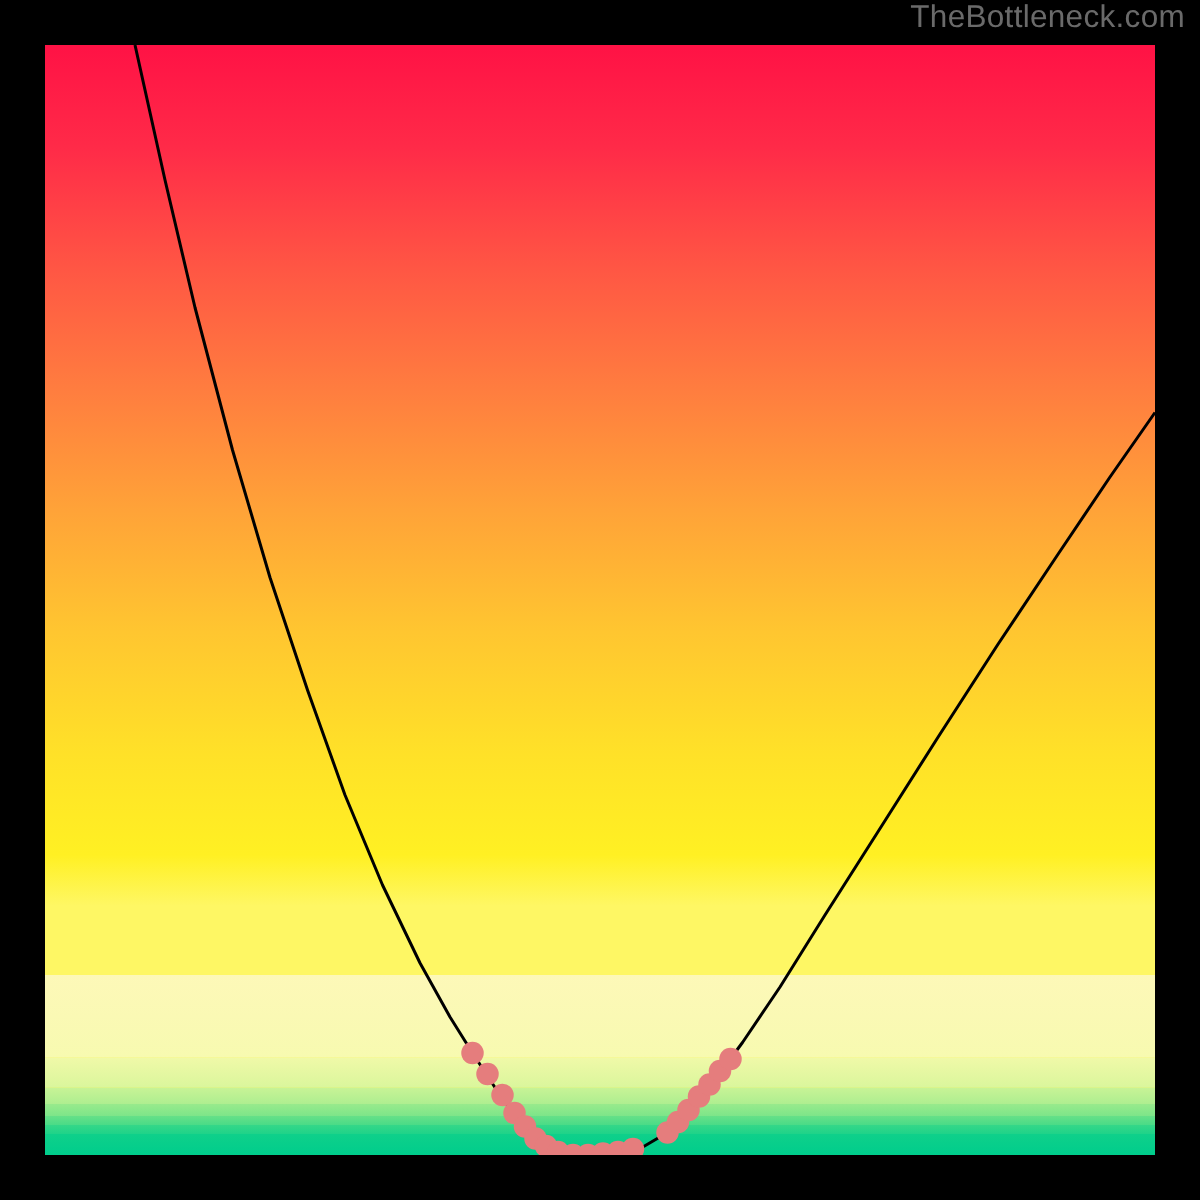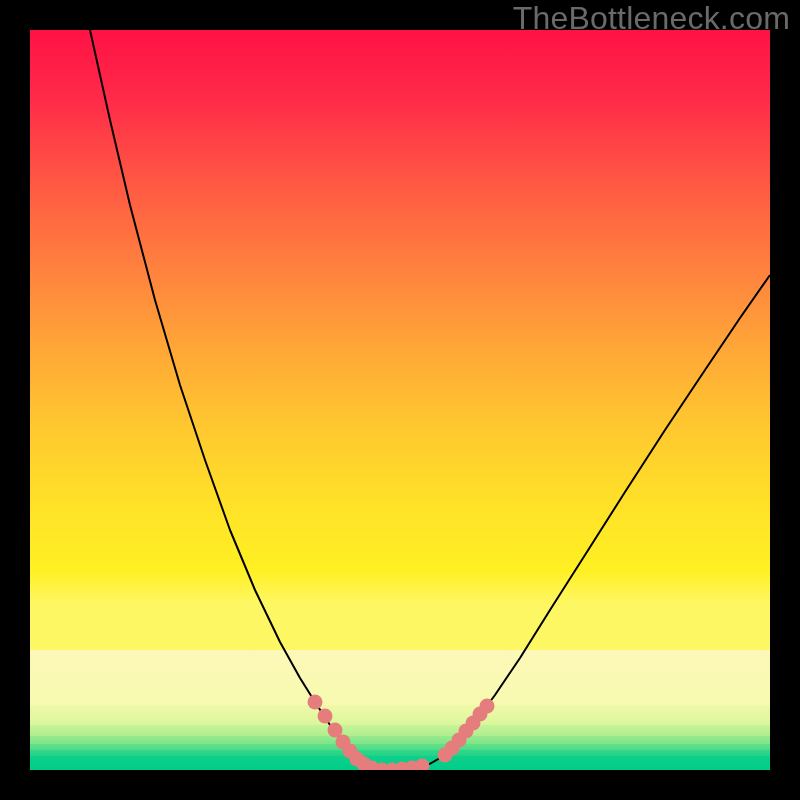--- a/index.html
+++ b/index.html
@@ -23,21 +23,21 @@
     position: absolute;
     left: 30px;
     top: 30px;
     width: 740px;
     height: 740px;
   }
   .watermark {
     position: absolute;
     top: 0;
     right: 10px;
-    font-size: 32px;
+    font-size: 21px;
     font-weight: 500;
     color: #6a6a6a;
     letter-spacing: 0.2px;
   }
   svg {
     display: block;
   }
 </style>
 </head>
 <body>

